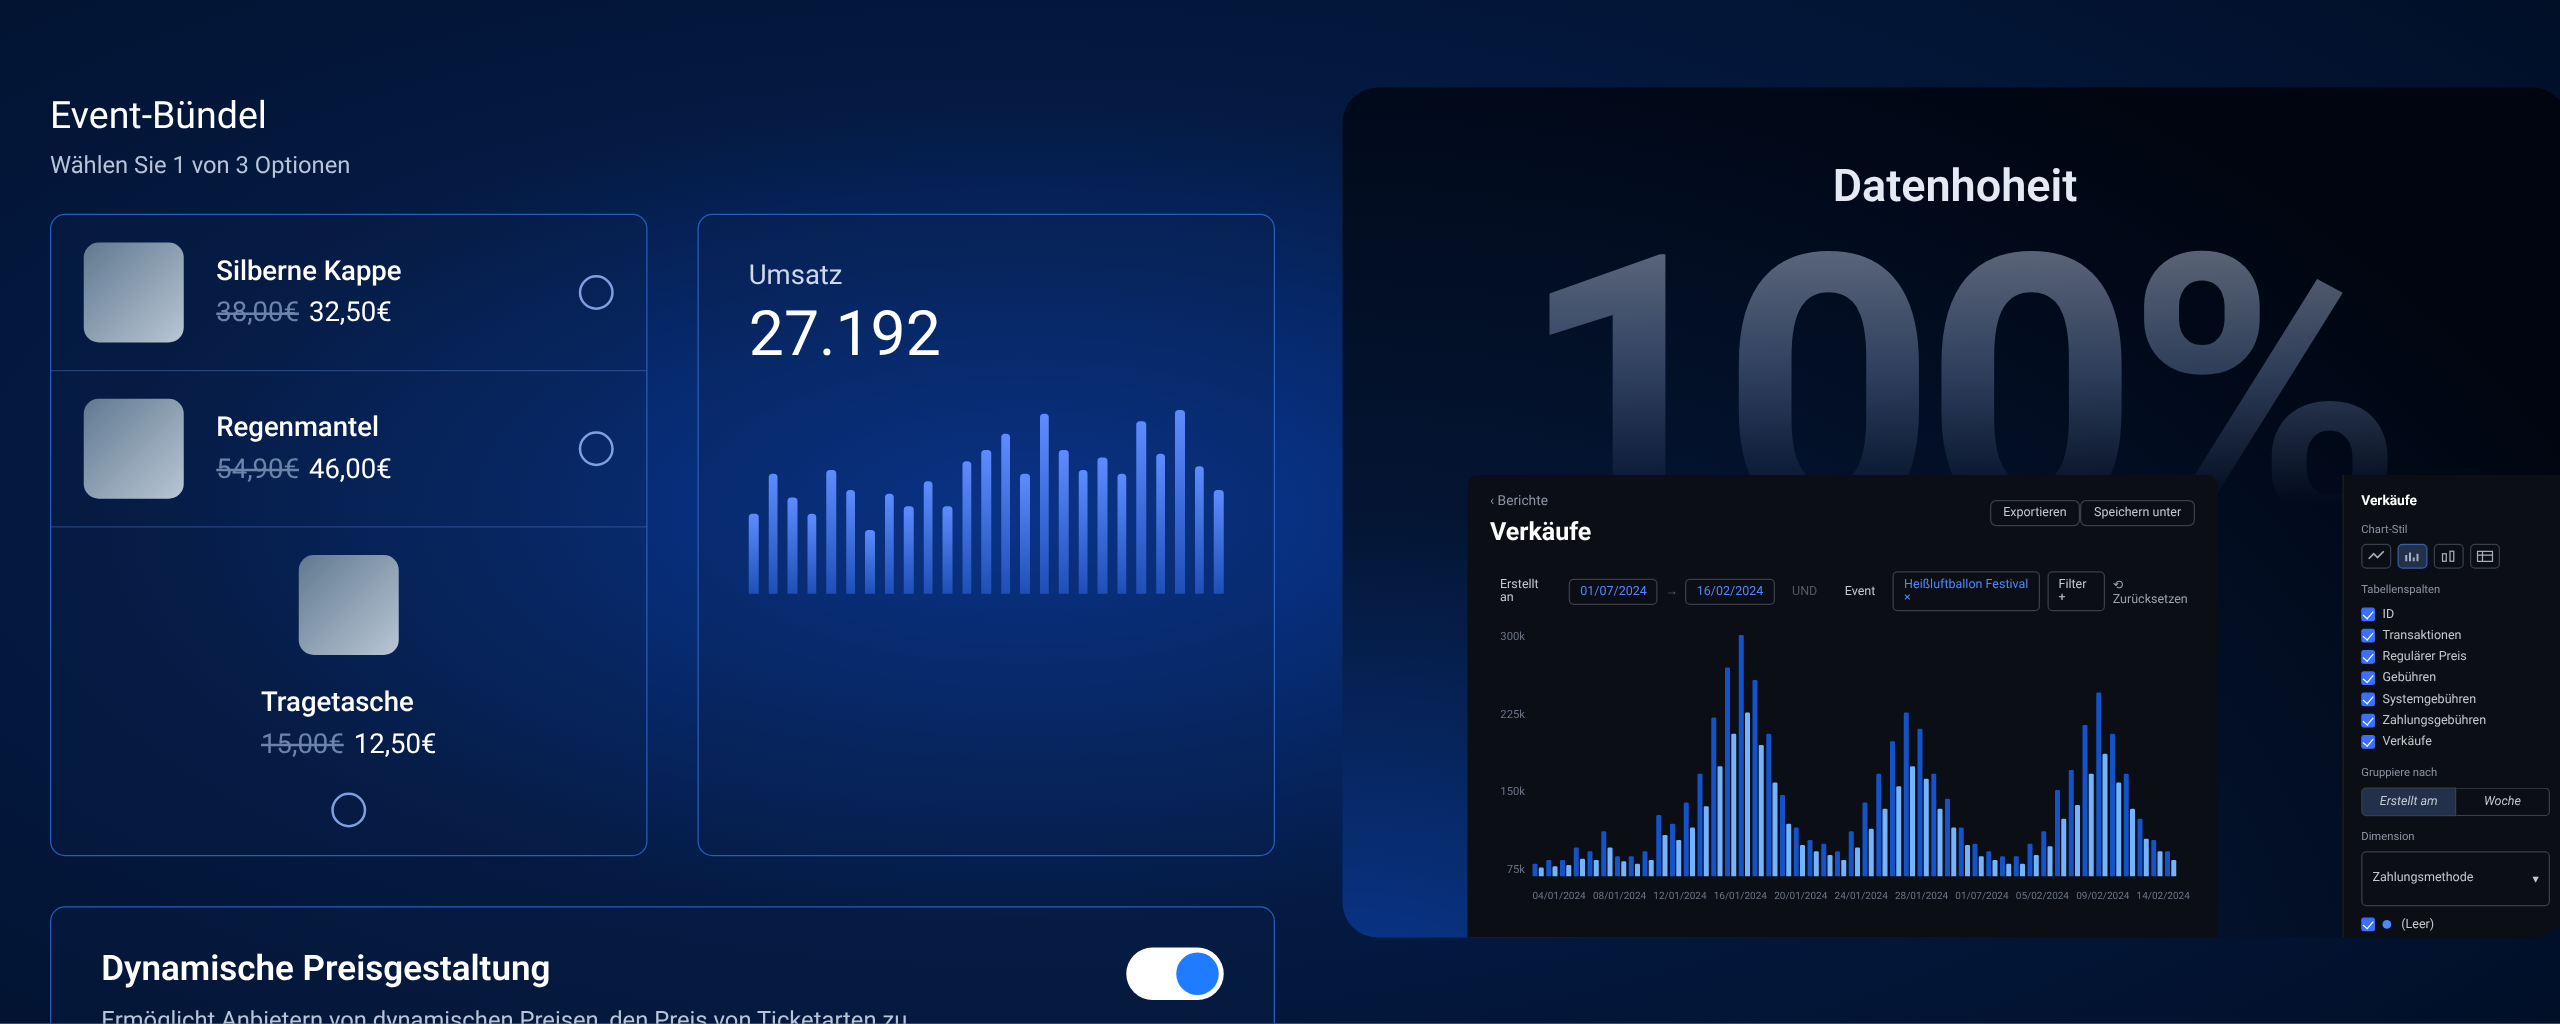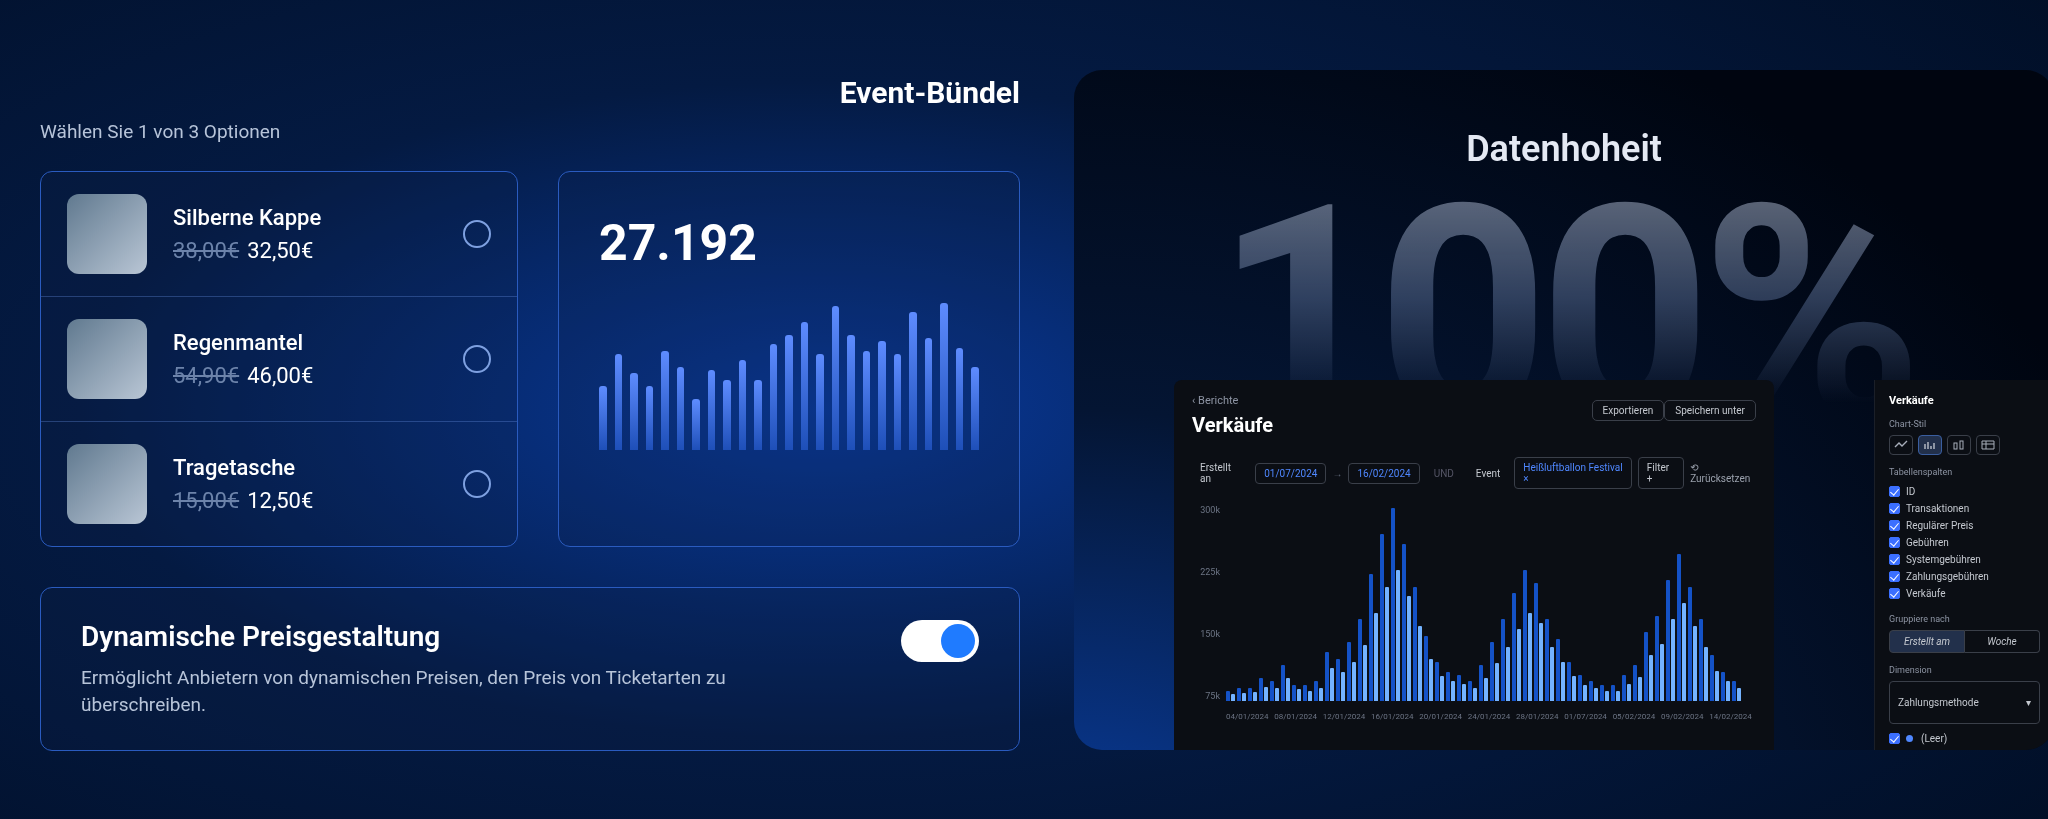--- a/index.html
+++ b/index.html
@@ -12,57 +12,57 @@
     overflow: hidden;
   }
 
   
   .left {
     position: absolute;
     left: 40px;
     top: 75px;
     width: 980px;
   }
-  .heading   { font-size: 30px; font-weight: 700; text-align: right; }
+  .heading   { font-size: 30px; font-weight: 400; }
   .subhead   { font-size: 19px; color: #b7c4d9; margin-top: 10px; }
 
   .top-row { display: flex; gap: 40px; margin-top: 28px; }
 
   
   .card {
     border: 1px solid #2a5bbf;
     border-radius: 12px;
     background: rgba(10,30,70,.25);
   }
   .bundle { width: 478px; padding: 0; }
   .bundle-item {
     display: flex; align-items: center;
     padding: 22px 26px; gap: 26px;
     border-bottom: 1px solid rgba(100,140,220,.35);
     cursor: pointer;
   }
-  .bundle-item:last-child { border-bottom: none; }
+  .bundle-item:last-child { border-bottom: none; flex-direction: column; }
   .thumb {
     width: 80px; height: 80px; border-radius: 12px;
     background: linear-gradient(135deg,#60798f,#b9c6d5);
     flex: none;
   }
   .item-text { flex: 1; }
   .item-title { font-size: 22px; font-weight: 500; }
   .item-prices { font-size: 22px; margin-top: 8px; }
   .old { color: #6c83aa; text-decoration: line-through; margin-right: 8px; }
   .radio {
     width: 28px; height: 28px; border: 2px solid #7ea0e0;
     border-radius: 50%; flex: none;
   }
 
   
   .revenue { width: 462px; padding: 36px 40px 28px; }
   .rev-label { font-size: 22px; color: #cfd9ec; }
-  .rev-val   { font-size: 50px; font-weight: 700; margin-top: 6px; }
+  .rev-val   { font-size: 50px; font-weight: 400; margin-top: 6px; }
   .bars { display:flex; align-items:flex-end; gap:8px; height:160px; margin-top:18px; }
   .bars div {
     flex:1; background:linear-gradient(180deg,#5e8cff,#1e4fb8);
     border-radius:3px 3px 0 0;
   }
 
   
   .dyn {
     width: 980px; margin-top: 40px; padding: 32px 40px;
     display:flex; align-items:flex-start; justify-content:space-between;
@@ -202,20 +202,21 @@
           <div class="item-title">Tragetasche</div>
           <div class="item-prices">
             <span class="old">15,00€</span><span>12,50€</span>
           </div>
         </div>
         <div class="radio"></div>
       </div>
     </div>
 
     <div class="card revenue">
+      <div class="rev-label">Umsatz</div>
       <div class="rev-val">27.192</div>
       <div class="bars" id="rev-bars">
           <div style="height: 40%;"></div>
           <div style="height: 60%;"></div>
           <div style="height: 48%;"></div>
           <div style="height: 40%;"></div>
           <div style="height: 62%;"></div>
           <div style="height: 52%;"></div>
           <div style="height: 32%;"></div>
           <div style="height: 50%;"></div>

